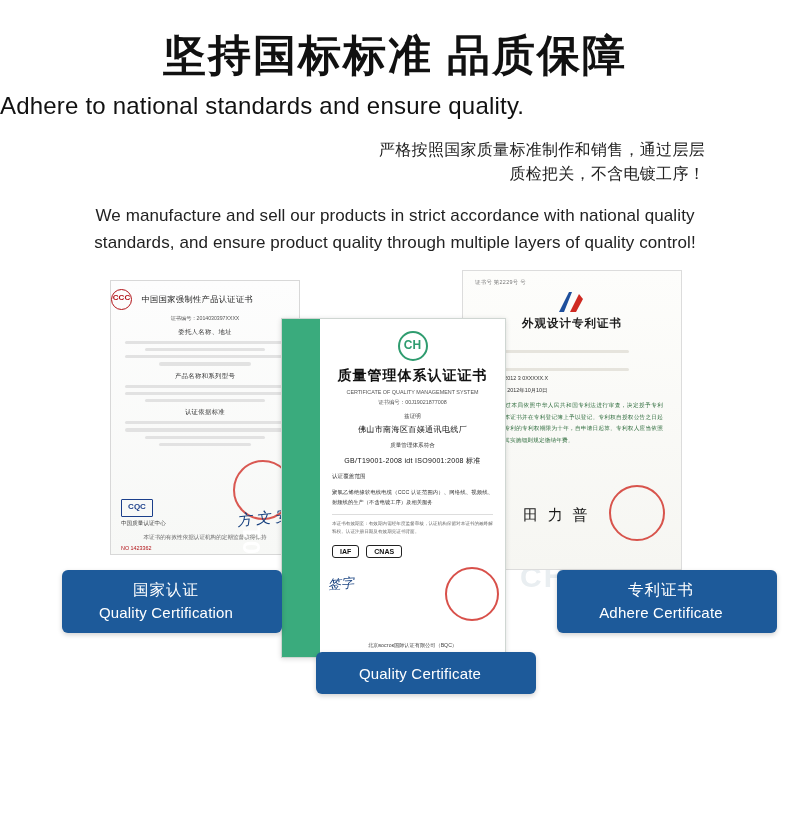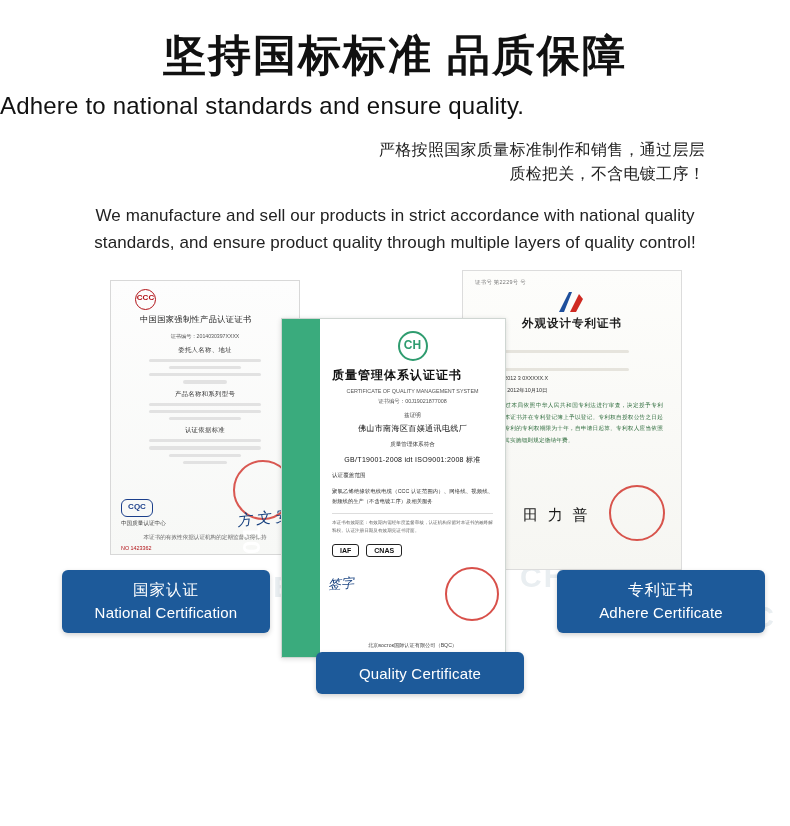--- a/index.html
+++ b/index.html
@@ -81,21 +81,21 @@
   }
 
   
   .cert-left {
     left: 110px;
     top: 10px;
     width: 190px;
     height: 275px;
     border: 1px solid #d8d8d8;
     background: linear-gradient(#fdfdfd, #f7f8f6);
-    padding: 8px 24px;
+    padding: 8px 0;
   }
   .cert-left .cgc-badge {
     width: 19px; height: 19px;
     border-radius: 50%;
     border: 1.6px solid #b11116;
     color: #b11116;
     font-size: 8px;
     line-height: 16px;
     text-align: center;
     font-weight: bold;
@@ -139,21 +139,21 @@
     justify-content: space-between;
   }
   .cgc-logo {
     width: 30px; height: 16px;
     border: 1.4px solid #1b3f8b;
     color: #1b3f8b;
     font-size: 8px;
     font-weight: bold;
     text-align: center;
     line-height: 14px;
-    border-radius: 6px;
+    border-radius: 1px;
   }
   .sign-script {
     font-family: "Liberation Serif", serif;
     font-style: italic;
     font-size: 15px;
     color: #16407f;
     transform: rotate(-6deg);
   }
   .red-seal {
     width: 56px; height: 56px;
@@ -285,22 +285,22 @@
     width: 26px; height: 26px;
     border-radius: 50%;
     border: 2px solid #2f9c6f;
     color: #2f9c6f;
     font-size: 12px;
     font-weight: bold;
     text-align: center;
     line-height: 24px;
   }
   .cc-title {
-    text-align: left;
-    font-size: 12px;
+    text-align: center;
+    font-size: 14px;
     font-weight: bold;
     color: #111;
     letter-spacing: 1px;
     margin-top: 6px;
   }
   .cc-sub {
     text-align: center;
     font-size: 5.4px;
     color: #555;
     margin-top: 4px;
@@ -384,21 +384,21 @@
     color: #444;
   }
 
   
   .pill {
     position: absolute;
     background: #1d5a9a;
     color: #ffffff;
     border-radius: 6px;
     text-align: center;
-    padding: 10px 0 12px 0;
+    padding: 10px 12px 12px 0;
     box-shadow: 0 2px 5px rgba(0,0,0,.18);
   }
   .pill .cn {
     display: block;
     font-size: 15.5px;
     letter-spacing: 1px;
   }
   .pill .en {
     display: block;
     font-size: 15px;
@@ -521,21 +521,21 @@
         </div>
 
         <div class="cc-sign">签字</div>
         <div class="cc-seal"></div>
         <div class="cc-footer">北京восток国际认证有限公司（BQC）</div>
       </div>
     </div>
 
     <div class="pill pill-left">
       <span class="cn">国家认证</span>
-      <span class="en">National Certification</span>
+      <span class="en">Quality Certification</span>
     </div>
 
     <div class="pill pill-center">
       <span class="en">Quality Certificate</span>
     </div>
 
     <div class="pill pill-right">
       <span class="cn">专利证书</span>
       <span class="en">Adhere Certificate</span>
     </div>

